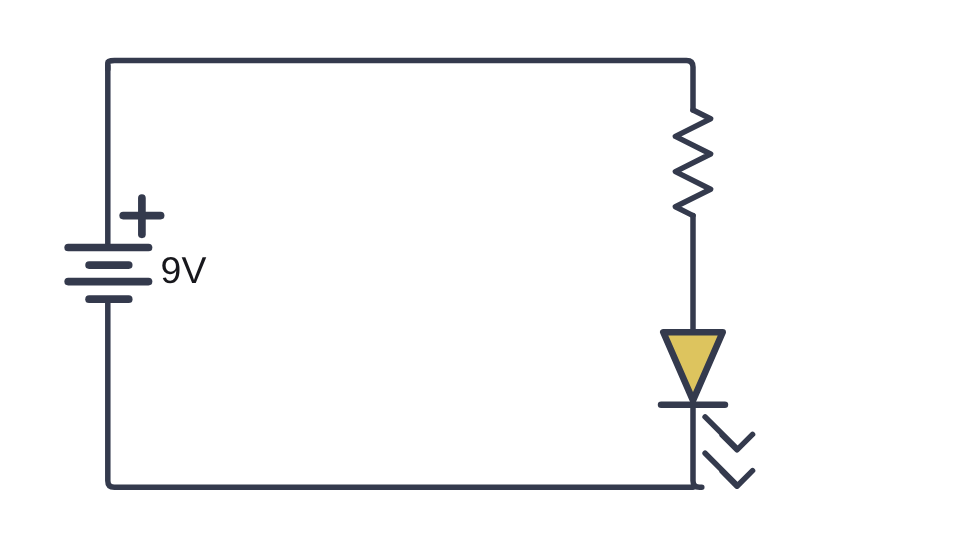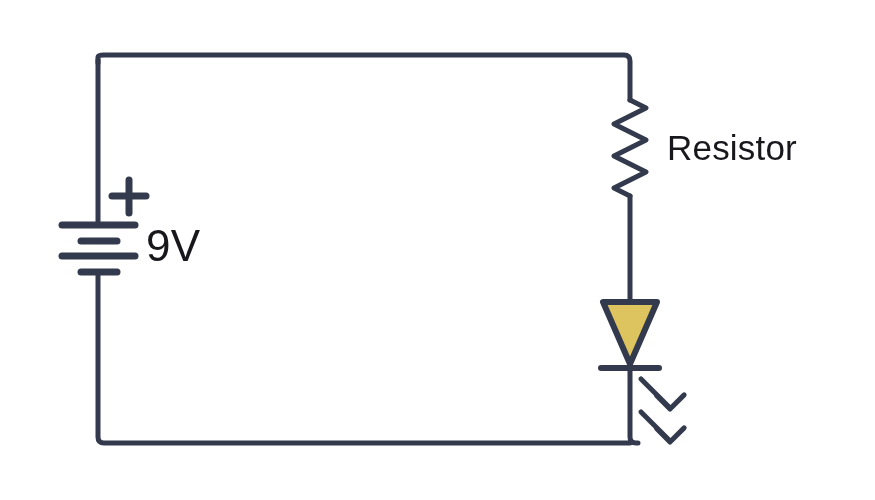--- a/index.html
+++ b/index.html
@@ -30,21 +30,21 @@
     position: absolute;
     font-family: "Liberation Sans", sans-serif;
     font-weight: 400;
     color: #17171c;
     white-space: nowrap;
     letter-spacing: 0.2px;
   }
   #battery-label {
     left: 146px;
     top: 226px;
-    font-size: 44px;
+    font-size: 34px;
     line-height: 40px;
   }
   #resistor-label {
     left: 667px;
     top: 128px;
     font-size: 35px;
     line-height: 40px;
   }
   #led-label {
     left: 667px;
@@ -108,16 +108,15 @@
       <g>
         <line x1="641" y1="412" x2="670" y2="441"></line>
         <polyline points="670,422 670,442 651,442" transform="rotate(45 670 442)"></polyline>
       </g>
     </g>
 
   </svg>
 
   <div class="label-text" id="battery-label">9V</div>
 
-  <div class="label-text" id="resistor-label">Resistor</div>
 
 
 </div>
 
 </body></html>

